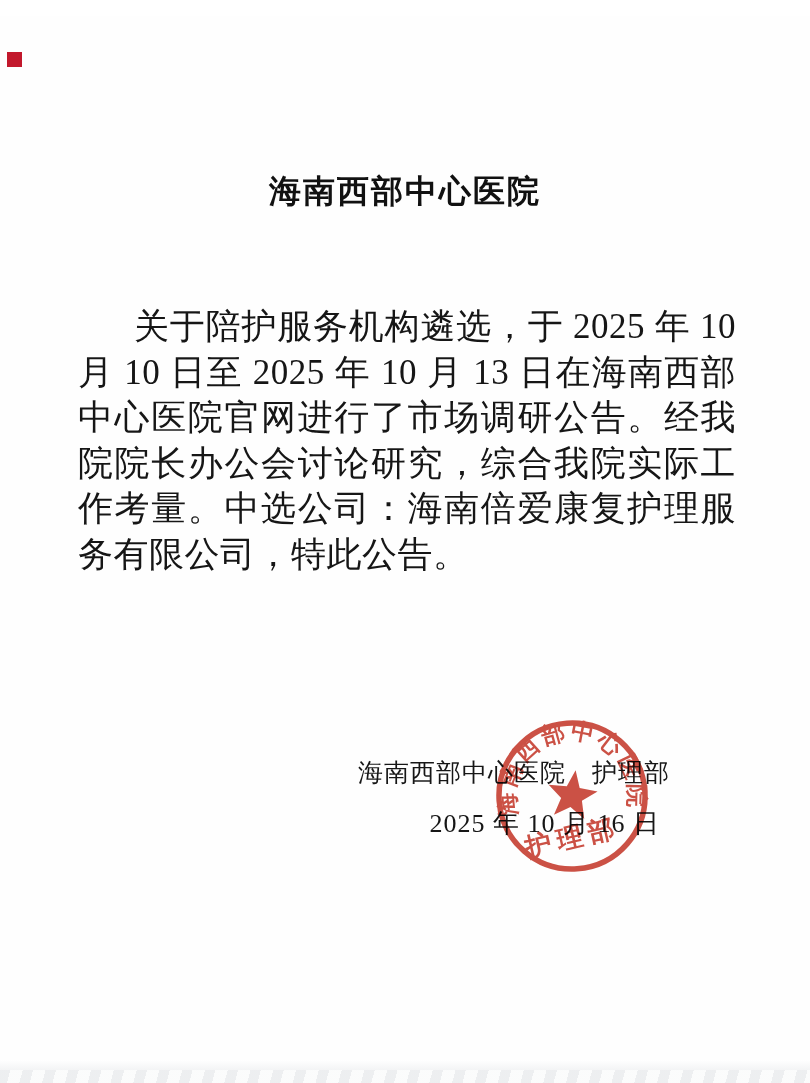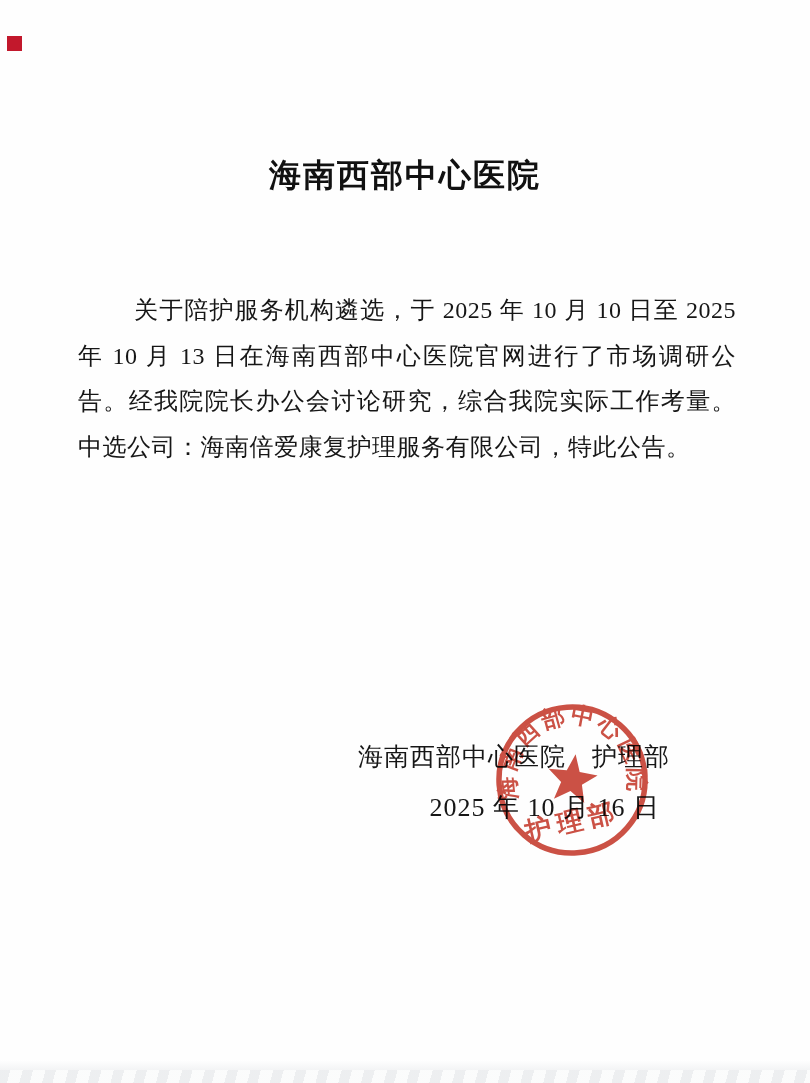--- a/index.html
+++ b/index.html
@@ -3,36 +3,36 @@
 <meta charset="utf-8">
 <title>Document</title>
 <style>
   html,body{margin:0;padding:0;}
   body{
     width:810px;height:1083px;position:relative;overflow:hidden;
     background:#ffffff;
     font-family:"Liberation Serif","DejaVu Serif",serif;
     color:#1c1c1c;
   }
-  .page{position:absolute;inset:0;background:#fefefe;}
+  .page{position:absolute;inset:0;background:#fefefe;margin-top:16px;}
   .corner-mark{
     position:absolute;left:7px;top:36px;width:15px;height:15px;
     background:#c2182c;
   }
   .title-block{
     position:absolute;left:0;top:152px;width:810px;text-align:center;
     font-family:"Liberation Sans","DejaVu Sans",sans-serif;
     font-weight:700;color:#111;
   }
   .title-line{font-size:32px;line-height:46px;letter-spacing:2px;}
   .body-block{
     position:absolute;left:78px;top:288px;width:658px;
   }
   .body-block p{
-    margin:0;font-size:24px;line-height:45.5px;
+    margin:0;font-size:35px;line-height:45.5px;
     text-align:justify;text-indent:56px;color:#161616;
     letter-spacing:0.5px;
   }
   .sign-org{
     position:absolute;top:740px;right:140px;
     font-size:25px;color:#161616;letter-spacing:1px;
   }
   .sign-date{
     position:absolute;top:790px;right:150px;
     font-size:26px;color:#161616;letter-spacing:1px;

